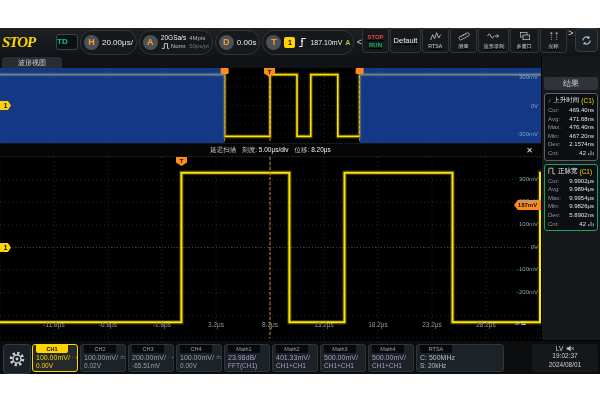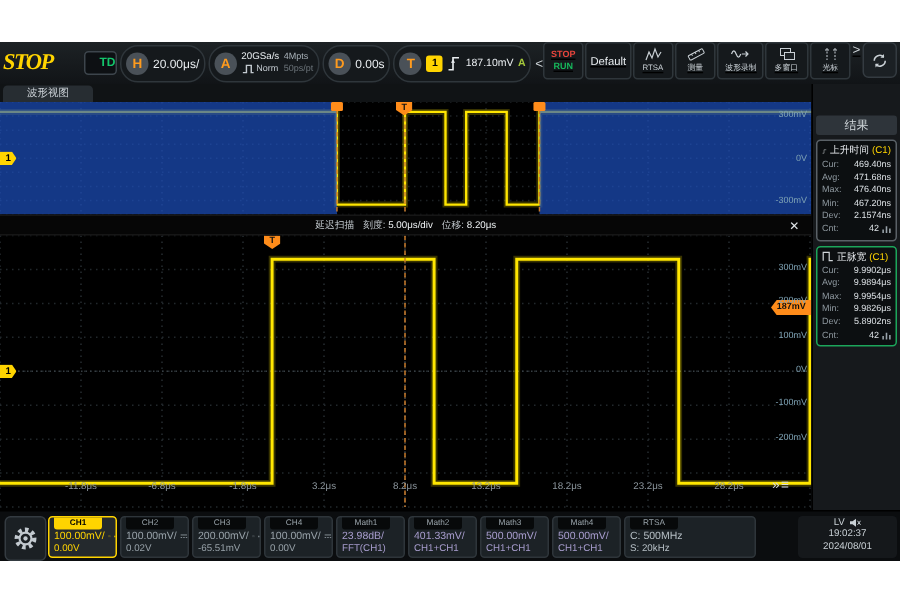--- a/index.html
+++ b/index.html
@@ -7,21 +7,21 @@
   .page{position:relative;width:600px;height:400px;background:#fff;}
   .scope{position:absolute;left:0;top:28px;width:600px;height:346px;background:#000;}
 
   
   .topbar{position:absolute;left:0;top:0;width:600px;height:28px;
     background:linear-gradient(#1d2225,#111417);display:flex;align-items:center;}
   .tb-left{position:absolute;left:2px;top:0;height:28px;display:flex;align-items:center;gap:2px;}
   .tb-right{position:absolute;right:2px;top:0;height:28px;display:flex;align-items:flex-start;gap:1px;text-decoration:underline;}
   .logo{width:52px;font-family:"Liberation Serif",serif;font-weight:bold;font-style:italic;
     font-size:15px;color:#ffd400;letter-spacing:-1px;}
-  .tdbox{width:20px;height:14px;line-height:14px;text-align:right;border:1px solid #3d454c;
+  .tdbox{width:20px;height:14px;line-height:14px;text-align:left;border:1px solid #3d454c;
     border-radius:3px;background:#0d1013;color:#13c56b;font-size:8px;font-weight:bold;}
   .pill{display:flex;align-items:center;gap:3px;background:#15191c;border:1px solid #2f363b;
     border-radius:12px;height:23px;padding:0 3px;}
   .badge{width:15px;height:15px;border-radius:50%;background:#4a5158;color:#ff9b1e;
     font-weight:bold;font-size:9px;text-align:center;line-height:15px;flex:0 0 auto;}
   .wtxt{color:#e9edf0;font-size:8px;white-space:nowrap;}
   .acol{display:flex;flex-direction:column;line-height:8px;}
   .acol .r1{font-size:6.5px;color:#e9edf0;white-space:nowrap;}
   .acol .r2{font-size:6px;color:#c3cad0;display:flex;align-items:center;gap:1px;white-space:nowrap;}
   .acol2 .r1{font-size:6px;color:#a9b2b9;}

